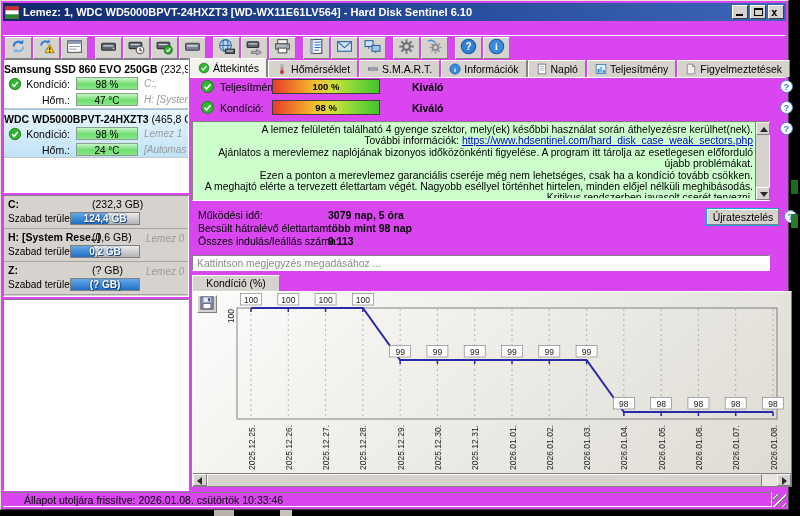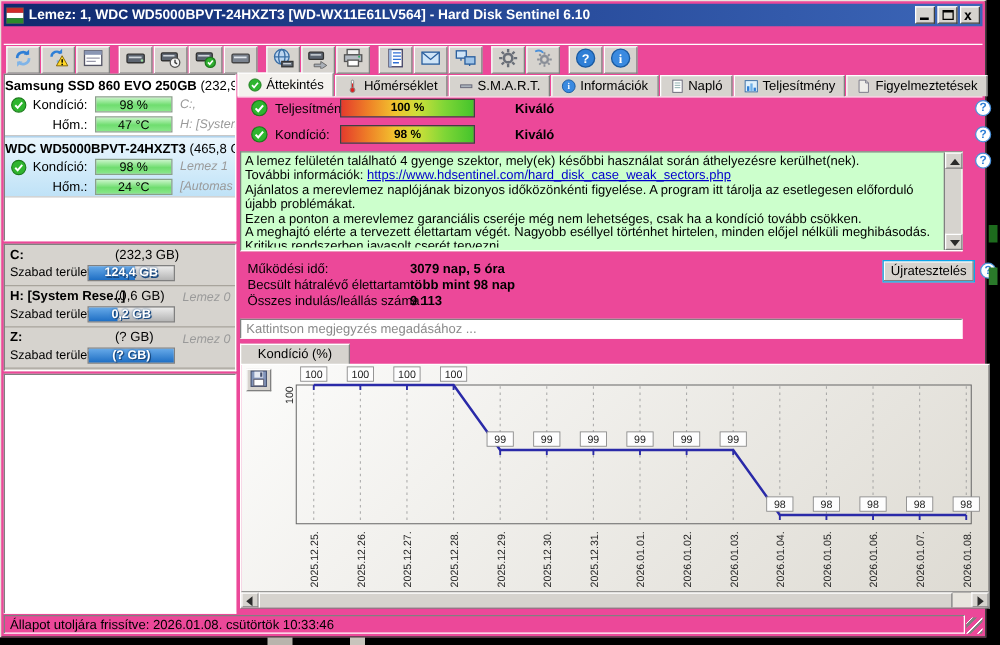--- a/index.html
+++ b/index.html
@@ -1,18 +1,18 @@
 <!DOCTYPE html>
 <html><head>
 <meta charset="utf-8">
 <style>
   * { box-sizing: border-box; margin: 0; padding: 0; }
   html,body { width:800px; height:516px; overflow:hidden; }
   body { background:#000; font-family:"Liberation Sans", sans-serif; font-size:11px; color:#000; position:relative; }
-  .window { position:absolute; left:0; top:0; width:789px; height:510px; background:#ec4899;
+  .window { position:absolute; left:0; top:0; width:789px; height:510px; background:#d946ef;
             border:1px solid; border-color:#e8e4dc #404040 #404040 #e8e4dc; }
   
   .titlebar { position:absolute; left:2px; top:2px; right:2px; height:18px;
               background:linear-gradient(90deg,#10296e,#2a4e9e 60%,#3c66b8);
               display:flex; align-items:center; padding:0 2px; }
   .app-icon { width:14px; height:13px; margin-right:4px; flex:0 0 auto; }
   .title { color:#fff; font-weight:bold; font-size:11px; white-space:nowrap; overflow:hidden; }
   .winbtns { margin-left:auto; display:flex; gap:2px; }
   .winbtn { width:16px; height:14px; background:#d6d3ce; border:1px solid; border-color:#fff #404040 #404040 #fff;
             position:relative; cursor:default; padding:0; }
@@ -69,21 +69,21 @@
   .m-icon { position:absolute; left:0; top:0; width:15px; height:15px; }
   .m-label { position:absolute; left:20px; top:2px; font-size:10.5px; }
   .m-bar { position:absolute; left:72px; top:0; width:108px; height:15px; border:1px solid #404040;
            background:linear-gradient(90deg,#e43b2c 0%,#ee7f27 20%,#f2c12e 40%,#cde03a 58%,#7fd636 78%,#44c42c 100%); }
   .m-val { position:absolute; left:0; right:0; top:1px; text-align:center; font-size:9.5px; font-weight:bold; }
   .m-rating { position:absolute; left:212px; top:2px; font-weight:bold; font-size:10.5px; }
   .help { position:absolute; width:13px; height:13px; border:1px solid #4a90d9; border-radius:50%; background:#fff;
           color:#2f7fd6; font-weight:bold; font-size:9.5px; text-align:center; line-height:12px; }
   
   .greenbox { position:absolute; left:2px; top:62px; width:578px; height:80px; background:#ccffcc;
-              border:1px solid; border-color:#808080 #fff #fff #808080; }
+              border:1px solid; border-color:#808080 #fff #fff #808080;text-align:right; }
   .msg { position:absolute; left:3px; top:2px; right:16px; bottom:2px; overflow:hidden; font-size:10.4px; line-height:11.4px; }
   .msg a { color:#0000cc; }
   .vscroll { position:absolute; right:0; top:0; bottom:0; width:14px; background:#d6d3ce; border-left:1px solid #808080; }
   .sc-btn { position:absolute; left:0; width:14px; height:13px; background:#d6d3ce; border:1px solid; border-color:#fff #808080 #808080 #fff; }
   .tri-up { position:absolute; left:3px; top:4px; width:0; height:0; border-left:4px solid transparent; border-right:4px solid transparent; border-bottom:5px solid #2a2a2a; }
   .tri-dn { position:absolute; left:3px; top:4px; width:0; height:0; border-left:4px solid transparent; border-right:4px solid transparent; border-top:5px solid #2a2a2a; }
   .tri-lf { position:absolute; left:3px; top:2px; width:0; height:0; border-top:4px solid transparent; border-bottom:4px solid transparent; border-right:5px solid #2a2a2a; }
   .tri-rt { position:absolute; left:4px; top:2px; width:0; height:0; border-top:4px solid transparent; border-bottom:4px solid transparent; border-left:5px solid #2a2a2a; }
   
   .stat-row { position:absolute; left:8px; height:13px; font-size:10.5px; width:420px; }
@@ -102,21 +102,21 @@
                  background:linear-gradient(135deg,#fcfcfb,#dddad2); overflow:hidden; }
   .save-btn { position:absolute; left:4px; top:3px; width:20px; height:18px; background:#d6d3ce;
               border:1px solid; border-color:#fff #808080 #808080 #fff; padding:0; }
   .save-btn svg { width:14px; height:14px; }
   .hscroll { position:absolute; left:0; right:0; bottom:0; height:13px; background:#e8e5de; border-top:1px solid #808080; }
   .h-thumb { position:absolute; left:14px; top:0; height:13px; width:555px; background:#d6d3ce;
              border:1px solid; border-color:#fff #808080 #808080 #fff; }
   
   .statusbar { position:absolute; left:2px; bottom:2px; right:2px; height:15px; }
   .status-cell { position:absolute; left:0; top:0; right:14px; bottom:0; border:1px solid; border-color:#808080 #fff #fff #808080;
-                 font-size:10.5px; padding:1px 4px; white-space:nowrap; overflow:hidden; }
+                 font-size:10.5px; padding:1px 20px; white-space:nowrap; overflow:hidden; }
   .grip { position:absolute; right:0; bottom:0; width:13px; height:13px;
           background:repeating-linear-gradient(135deg, transparent 0 3px, #fff 3px 4px, #808080 4px 6px); }
   
   .frag { position:absolute; }
 </style>
 </head>
 <body>
 
 <div class="window">
   <div class="titlebar">

